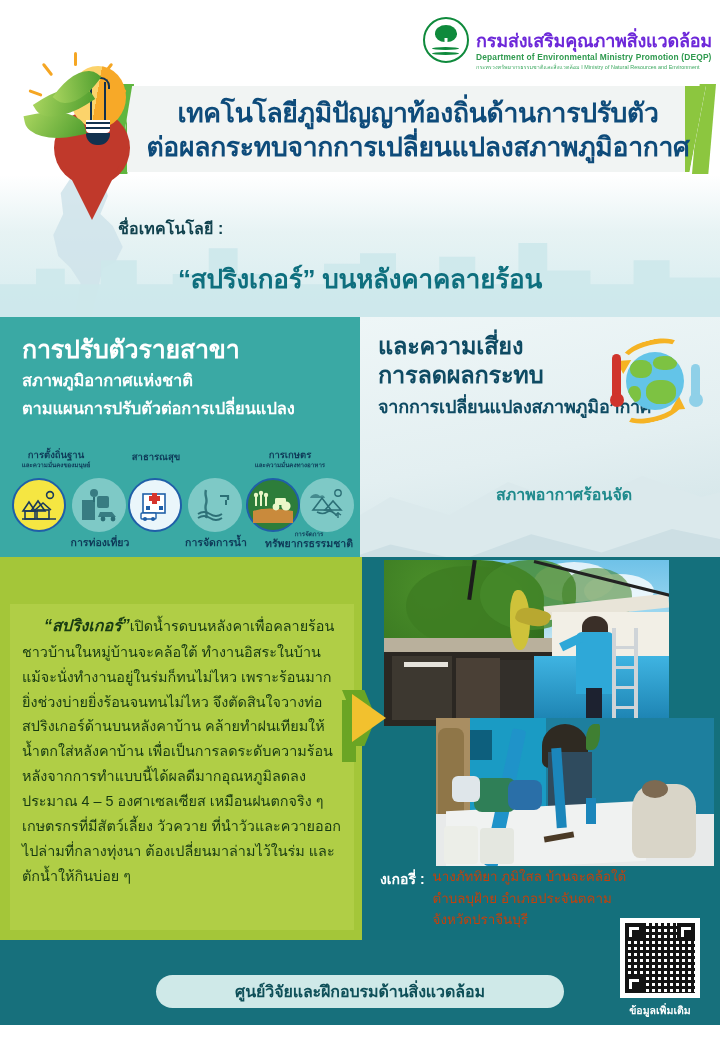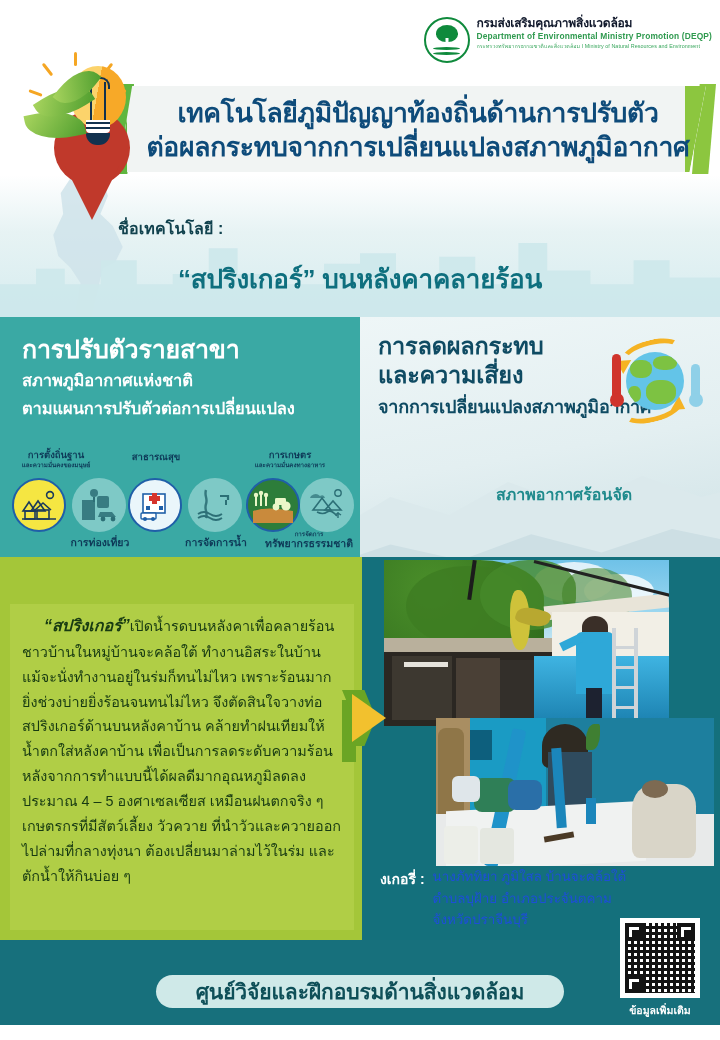--- a/index.html
+++ b/index.html
@@ -35,22 +35,22 @@
     width:3px; height:8px; background:#ffffff;
   }
   .logo-mark .wave {
     position:absolute; left:7px; width:27px; height:3px;
     border-radius:50%; background:#0f8a3c;
   }
   .logo-mark .w1 { top:28px; }
   .logo-mark .w2 { top:33px; }
   .logo-text { padding-top:1px; }
   .logo-th {
-    font-size:12px; font-weight:bold; color:#0f172a; letter-spacing:-0.2px;
-    line-height:1.12; white-space:nowrap;
+    font-size:18px; font-weight:bold; color:#6d28d9; letter-spacing:-0.2px;
+    line-height:1.12; white-space:nowrap;margin-top:14px;
   }
   .logo-en {
     font-size:8.4px; font-weight:bold; color:#2f9a4f; letter-spacing:0.15px;
     line-height:1.3; white-space:nowrap; margin-top:1px;
   }
   .logo-en2 {
     font-size:5.4px; color:#3aa75e; letter-spacing:0.05px;
     line-height:1.3; white-space:nowrap; margin-top:1px;
   }
 
@@ -284,21 +284,21 @@
     position:absolute; left:436px; top:718px; width:278px; height:148px; z-index:7;
     overflow:hidden; background:#2f86a8;
   }
   .ph { position:absolute; }
 
   .place-row {
     position:absolute; left:380px; top:866px; width:250px; z-index:8;
     display:flex; gap:8px; align-items:flex-start;
   }
   .place-lbl { font-size:14px; font-weight:bold; color:#ffffff; white-space:nowrap; padding-top:2px; }
-  .place-val { font-size:13.4px; color:#1d4ed8; line-height:1.62; }
+  .place-val { font-size:13.4px; color:#c2410c; line-height:1.62; }
 
   
   .qr-box {
     position:absolute; left:620px; top:918px; width:80px; height:80px;
     background:#ffffff; padding:5px; z-index:9;
   }
   .qr-grid {
     width:100%; height:100%;
     background-image:
       repeating-linear-gradient(90deg,#000 0 3px,transparent 3px 6px),
@@ -320,21 +320,21 @@
 
   
   .footer-band {
     position:absolute; left:0; top:940px; width:720px; height:85px; background:#17707c;
   }
   .footer-pill {
     position:absolute; left:156px; top:975px; width:408px; height:33px;
     background:#cfe9e8; border-radius:17px;
     display:flex; align-items:center; justify-content:center; z-index:9;
   }
-  .footer-pill span { font-size:21px; font-weight:bold; color:#0e4f58; letter-spacing:-0.1px; }
+  .footer-pill span { font-size:16px; font-weight:bold; color:#0e4f58; letter-spacing:-0.1px; }
   .bottom-white { position:absolute; left:0; top:1025px; width:720px; height:15px; background:#ffffff; }
 </style>
 </head>
 <body>
 
 <div id="poster">
 
   <div class="header-band">
     <div class="logo-block">
       <div class="logo-mark">
@@ -487,22 +487,22 @@
       <div class="t2">การจัดการ</div>
       <div class="t1">ทรัพยากรธรรมชาติ</div>
     </div>
   </div>
 
   <div class="panel-right">
     <div class="pr-hill"></div>
     <div class="pr-hill2"></div>
   </div>
   <div class="pr-head">
+    <div class="pr-h1">และความเสี่ยง</div>
     <div class="pr-h1">การลดผลกระทบ</div>
-    <div class="pr-h1">และความเสี่ยง</div>
     <div class="pr-h2">จากการเปลี่ยนแปลงสภาพภูมิอากาศ</div>
   </div>
   <div class="globe-wrap">
     <div class="arc arc-top"></div>
     <div class="arc arc-bot"></div>
     <div class="arc-head ah1"></div>
     <div class="arc-head ah2"></div>
     <div class="globe">
       <i class="c1"></i>
         <i class="c2"></i>

